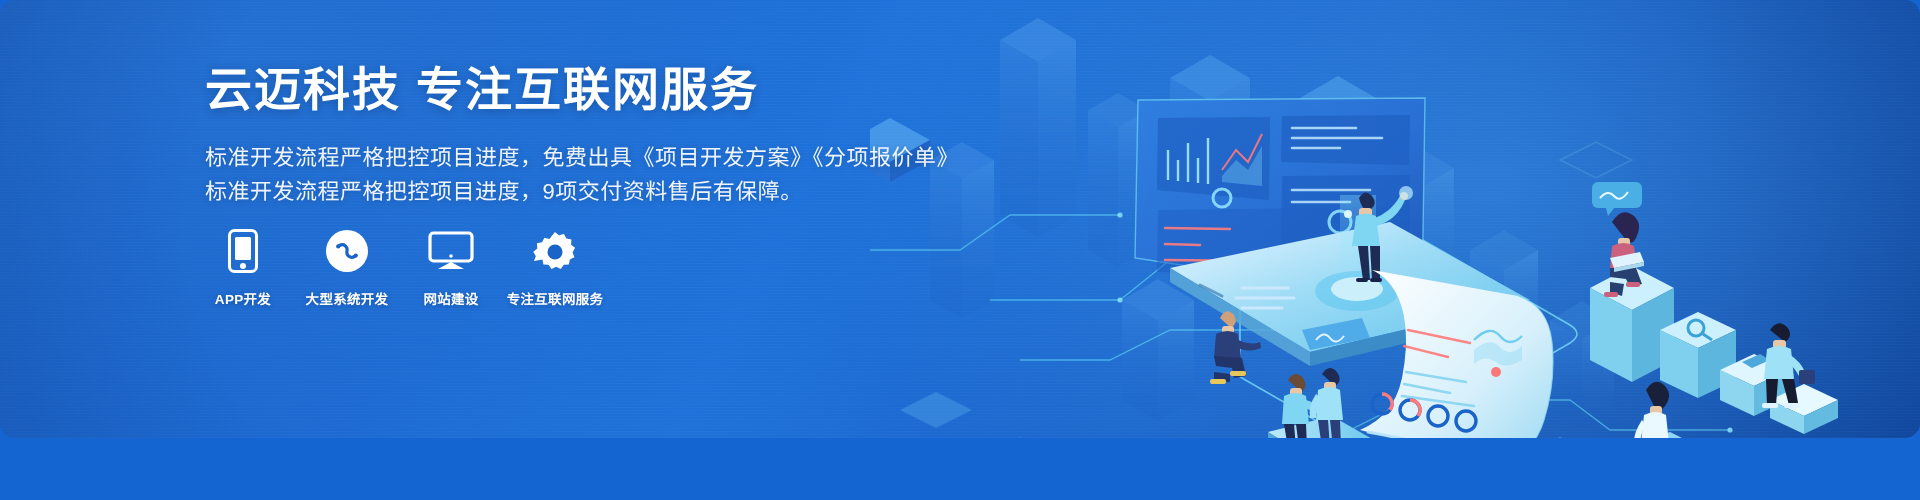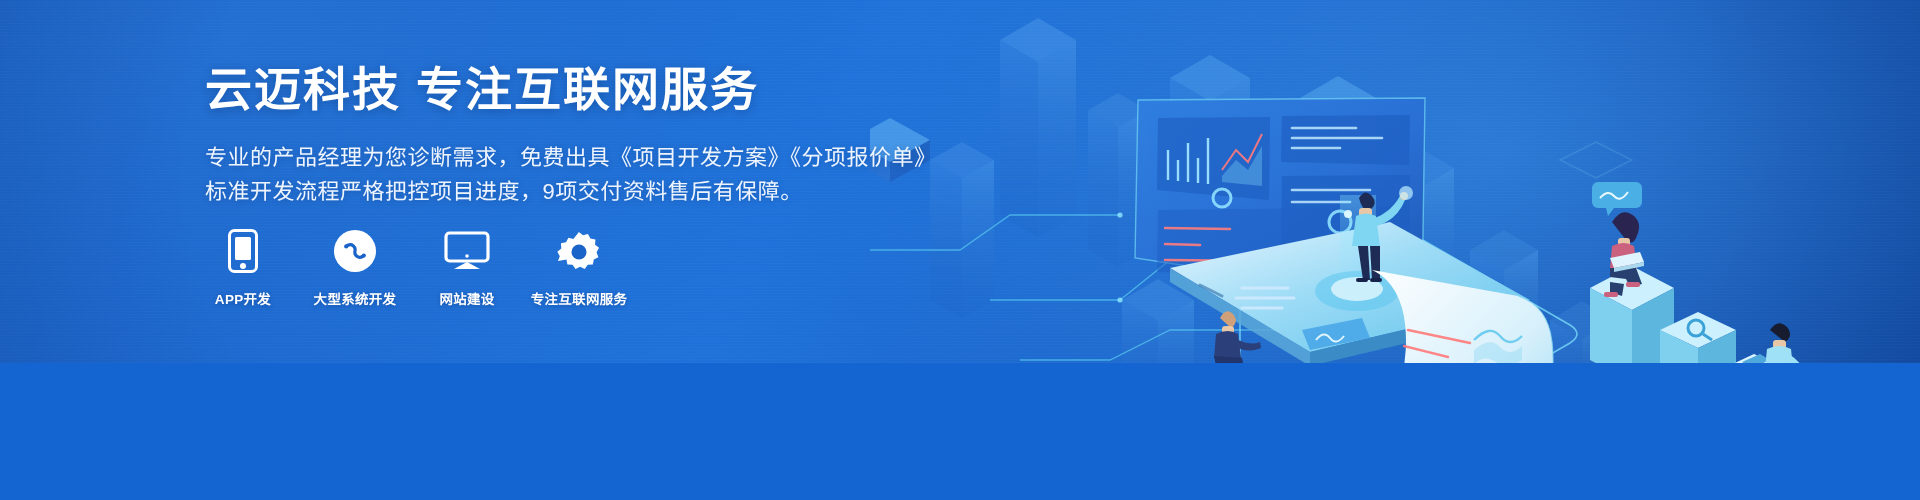--- a/index.html
+++ b/index.html
@@ -3,25 +3,26 @@
 <meta charset="utf-8">
 <title>Banner</title>
 <style>
   html,body{margin:0;padding:0;}
   body{
     width:1920px;height:500px;overflow:hidden;
     font-family:"Liberation Sans","DejaVu Sans",sans-serif;
     background:#1464d2;
   }
   .banner{
-    position:relative;width:1920px;height:363px;overflow:hidden;
+    position:relative;width:1920px;height:438px;overflow:hidden;
     background:
       radial-gradient(ellipse 1100px 700px at 78% 42%, rgba(60,150,235,0.55) 0%, rgba(60,150,235,0.0) 62%),
       radial-gradient(ellipse 900px 600px at 12% 10%, rgba(40,120,215,0.55) 0%, rgba(40,120,215,0) 65%),
       linear-gradient(118deg, #1b5fc4 0%, #1c68cf 20%, #1f72da 42%, #1a63c9 64%, #134fae 84%, #0e45a0 100%);
+    border-radius: 15px;
   }
   
   .banner::before{
     content:"";position:absolute;inset:0;pointer-events:none;
     background-image:
       repeating-linear-gradient(0deg, rgba(255,255,255,0.022) 0 1px, rgba(0,0,0,0) 1px 3px);
     opacity:.9;
   }
   .vig{
     position:absolute;inset:0;pointer-events:none;
@@ -37,21 +38,21 @@
   }
   .subs{margin-top:24px;}
   .sub{
     color:#eef5ff;font-size:22px;line-height:34px;letter-spacing:.5px;
     white-space:nowrap;text-shadow:0 1px 6px rgba(4,35,85,.28);
   }
 
   
   .services{
     position:absolute;left:205px;top:228px;display:flex;align-items:flex-start;
-    gap:36px;z-index:6;
+    gap:28px;z-index:6;
   }
   .svc{width:76px;display:flex;flex-direction:column;align-items:center;}
   .svc .ico{height:46px;display:flex;align-items:center;justify-content:center;}
   .svc .ico svg{display:block;}
   .svc .lbl{
     margin-top:14px;color:#ffffff;font-size:13.5px;font-weight:bold;white-space:nowrap;
     letter-spacing:.3px;text-shadow:0 1px 4px rgba(4,35,85,.35);
   }
 
   
@@ -402,21 +403,21 @@
         <polygon points="690,160 726,142 762,160 726,178"></polygon>
       </g>
     </svg>
   </div>
 
   <div class="vig"></div>
 
   <div class="copy">
     <h1 class="title">云迈科技 专注互联网服务</h1>
     <div class="subs">
-      <div class="sub">专业的产品经理为您诊断需求，免费出具《项目开发方案》《分项报价单》</div>
+      <div class="sub">标准开发流程严格把控项目进度，免费出具《项目开发方案》《分项报价单》</div>
       <div class="sub">标准开发流程严格把控项目进度，9项交付资料售后有保障。</div>
     </div>
   </div>
 
   <div class="services">
 
     <div class="svc">
       <span class="ico">
         <svg width="30" height="44" viewBox="0 0 30 44" aria-hidden="true">
           <rect x="1.5" y="1.5" width="27" height="41" rx="5" fill="none" stroke="#ffffff" stroke-width="3"></rect>

